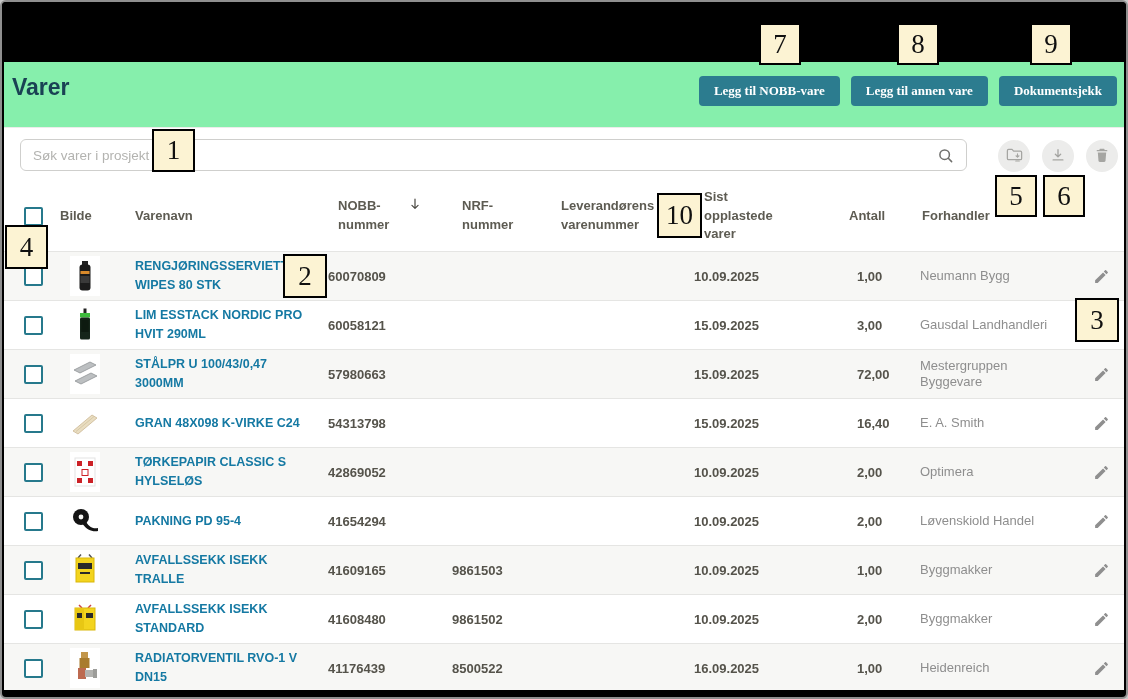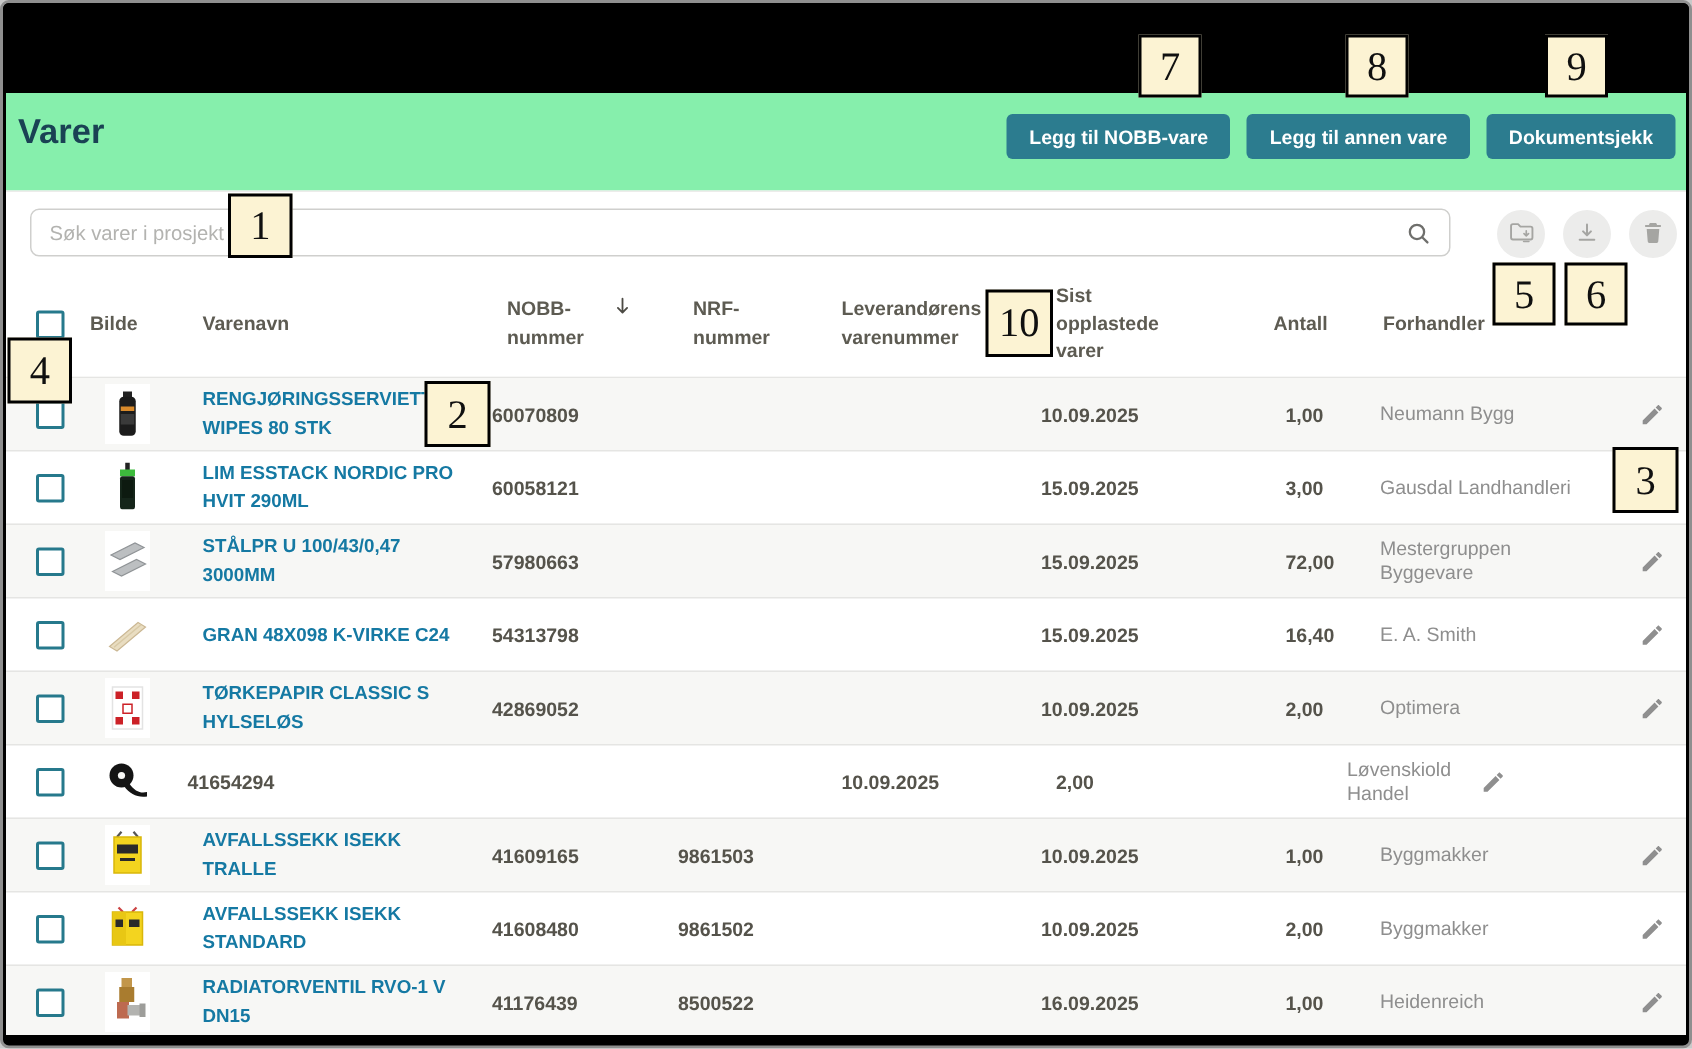--- a/index.html
+++ b/index.html
@@ -8,21 +8,21 @@
     border:2px solid #8f8f8f;border-radius:6px;overflow:hidden;
     background:#000;font-family:"Liberation Sans",sans-serif;
     -webkit-font-smoothing:antialiased;
   }
   .topbar{position:absolute;left:0;top:0;width:100%;height:60px;background:#000;}
   .content{position:absolute;left:2px;top:60px;width:1120px;height:628px;background:#86efac;overflow:hidden;}
   .page-title{position:absolute;left:8px;top:12px;font-size:23px;font-weight:bold;color:var(--title-color);}
   .actions{position:absolute;right:7px;top:14px;display:flex;gap:11px;}
   .btn{height:30px;padding:0 15px;background:var(--accent);color:#fff;font-size:13px;font-weight:bold;
        border:none;border-radius:4px;display:flex;align-items:center;cursor:pointer;white-space:nowrap;
-       font-family:Liberation Sans, sans-serif;}
+       font-family:Liberation Serif, serif;}
   .card{position:absolute;left:0;top:65px;width:1120px;height:563px;background:#fff;border-top:1px solid #ececea;}
   .search-box{position:absolute;left:16px;top:11px;width:947px;height:32px;box-sizing:border-box;
       border:1px solid #cfcfcd;border-radius:6px;background:#fff;display:flex;align-items:center;}
   .search-box input{flex:1;border:none;outline:none;background:transparent;padding:0 12px;
       font-size:13.5px;color:#444;font-family:"Liberation Sans",sans-serif;}
   .search-box input::placeholder{color:#b3b3b0;}
   .search-glyph{width:17px;height:17px;margin-right:12px;color:#6f6f6c;flex:0 0 auto;}
   .icon-btns{position:absolute;left:994px;top:12px;display:flex;gap:12px;}
   .circle-btn{width:32px;height:32px;border-radius:50%;background:#ececeb;border:none;display:flex;
       align-items:center;justify-content:center;color:#a5a5a2;cursor:default;padding:0;}
@@ -314,20 +314,23 @@
             </div>
     <div class="cell">
               <span class="thumb">
                 <svg viewBox="0 0 30 40">
                   <circle cx="11" cy="16" r="8" fill="#141414"></circle>
                   <circle cx="11" cy="16" r="2.4" fill="#f7f7f5"></circle>
                   <path d="M16 21 C20 27 24 28 28 27 L28 30 C22 31 16.5 28.5 12.8 23.2 Z" fill="#141414"></path>
                 </svg>
               </span>
             </div>
+    <div class="cell c-name">
+              <a class="plink">PAKNING PD 95-4</a>
+            </div>
     <div class="cell c-nobb">41654294</div>
     <div class="cell c-nrf"></div>
     <div class="cell c-sup"></div>
     <div class="cell c-date">10.09.2025</div>
     <div class="cell c-qty">2,00</div>
     <div class="cell"></div>
     <div class="cell c-dealer"><span>Løvenskiold Handel</span></div>
     <div class="cell c-edit">
       <span class="pencil">
         <svg viewBox="0 0 24 24" fill="currentColor">

